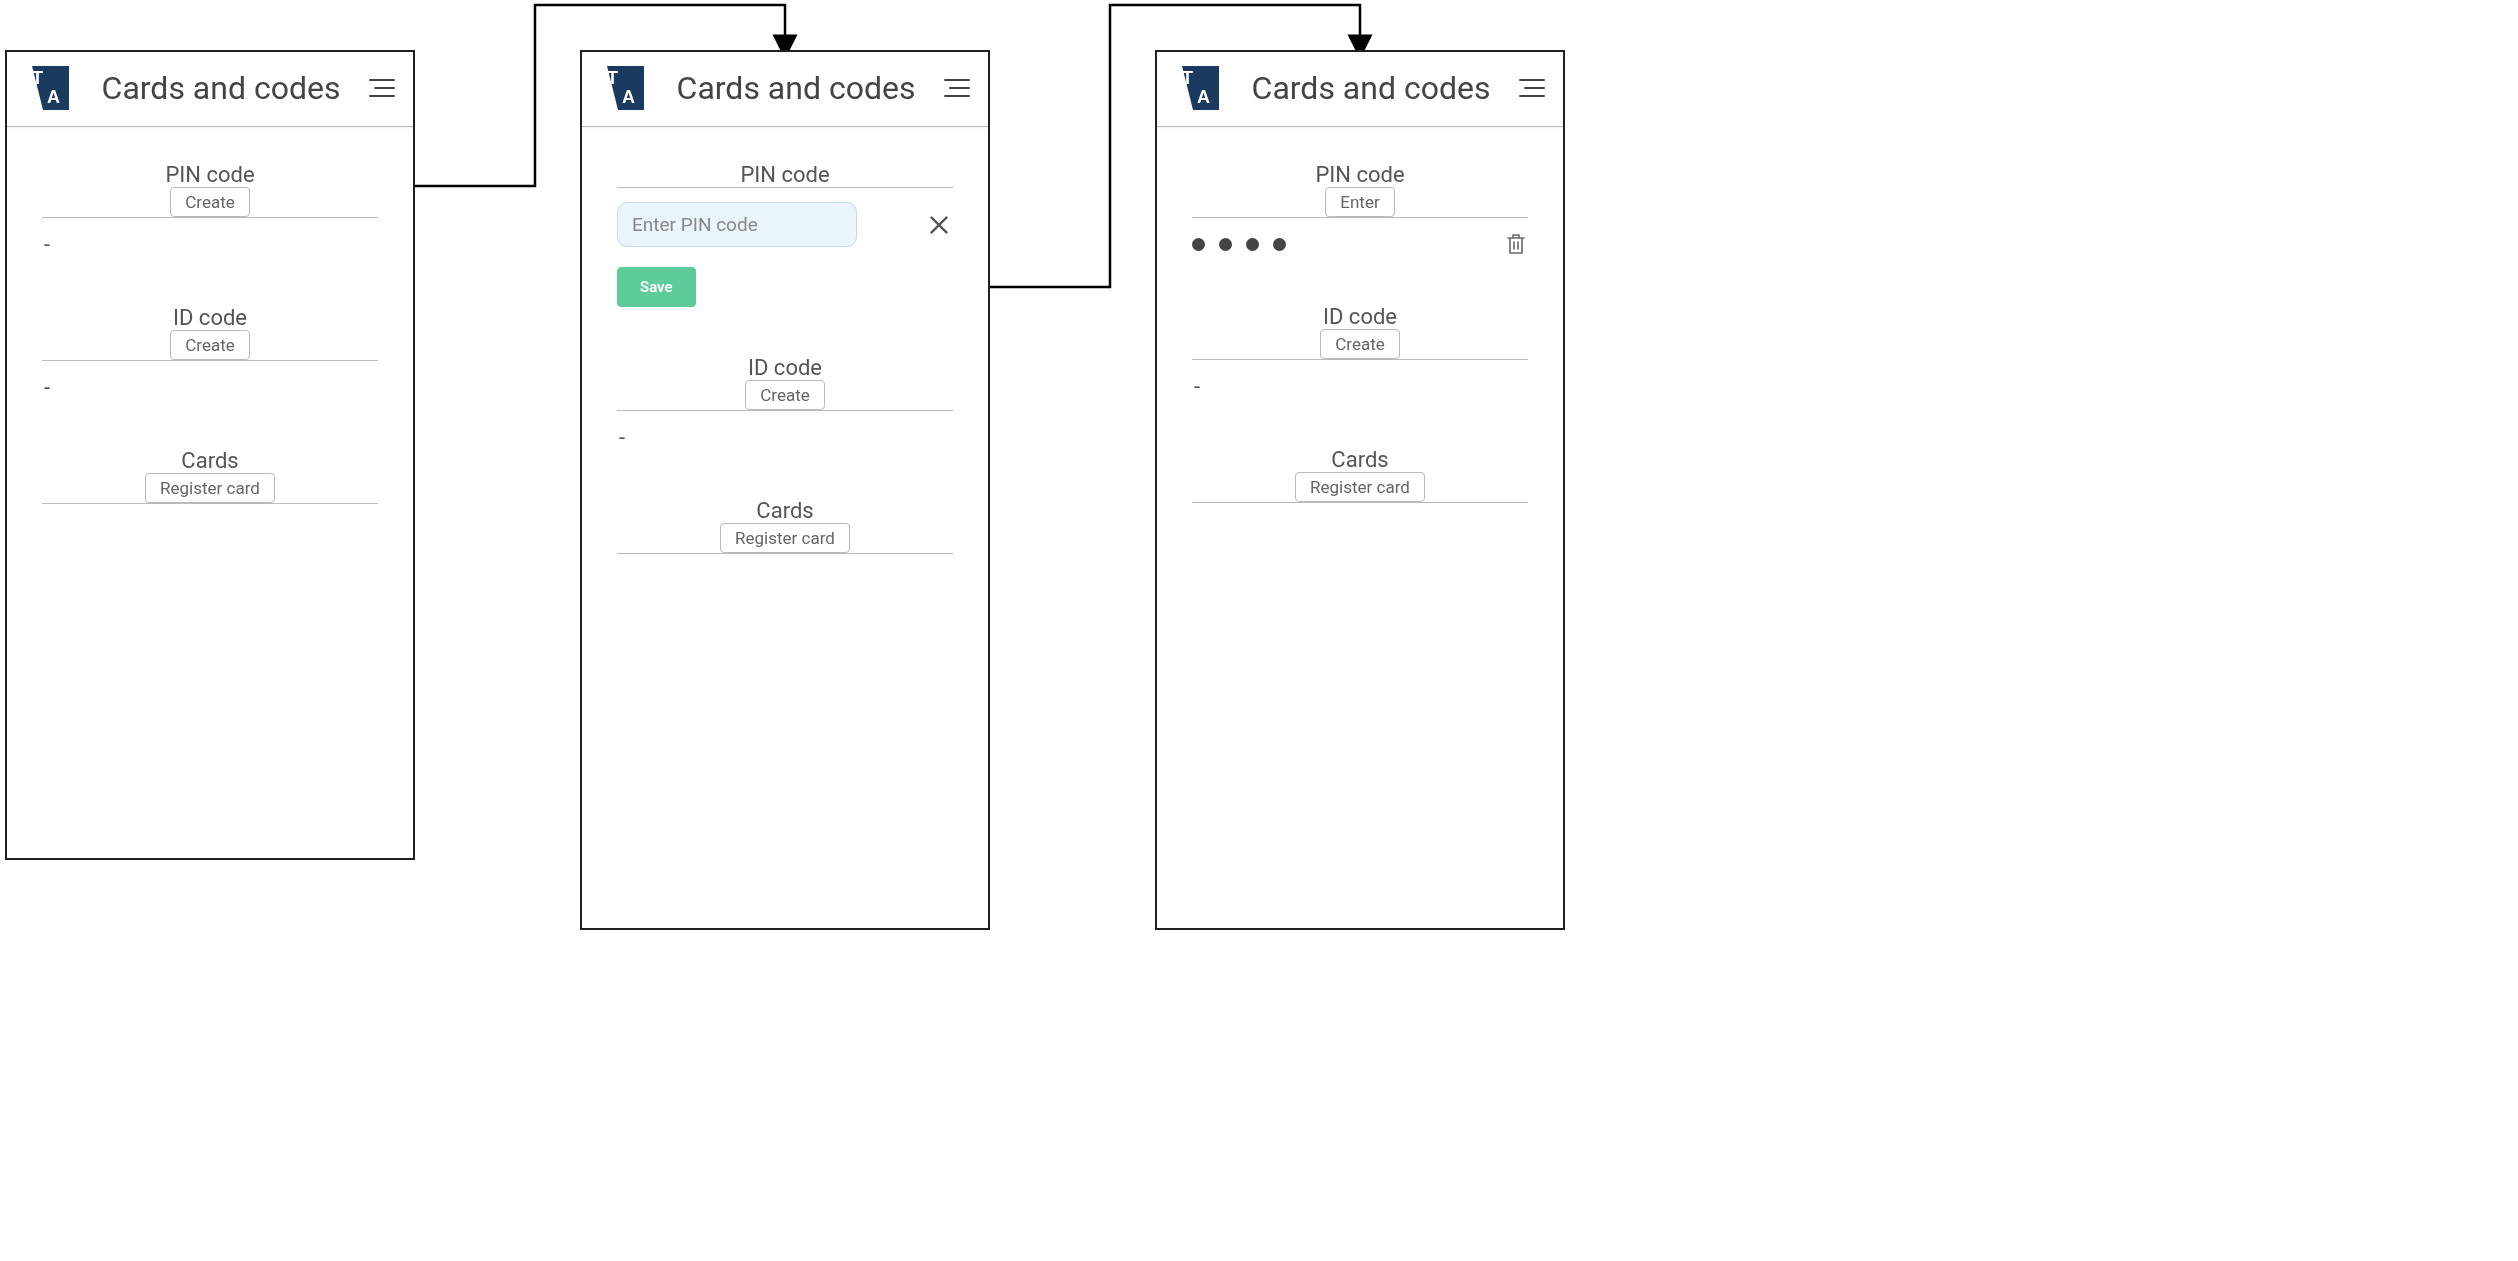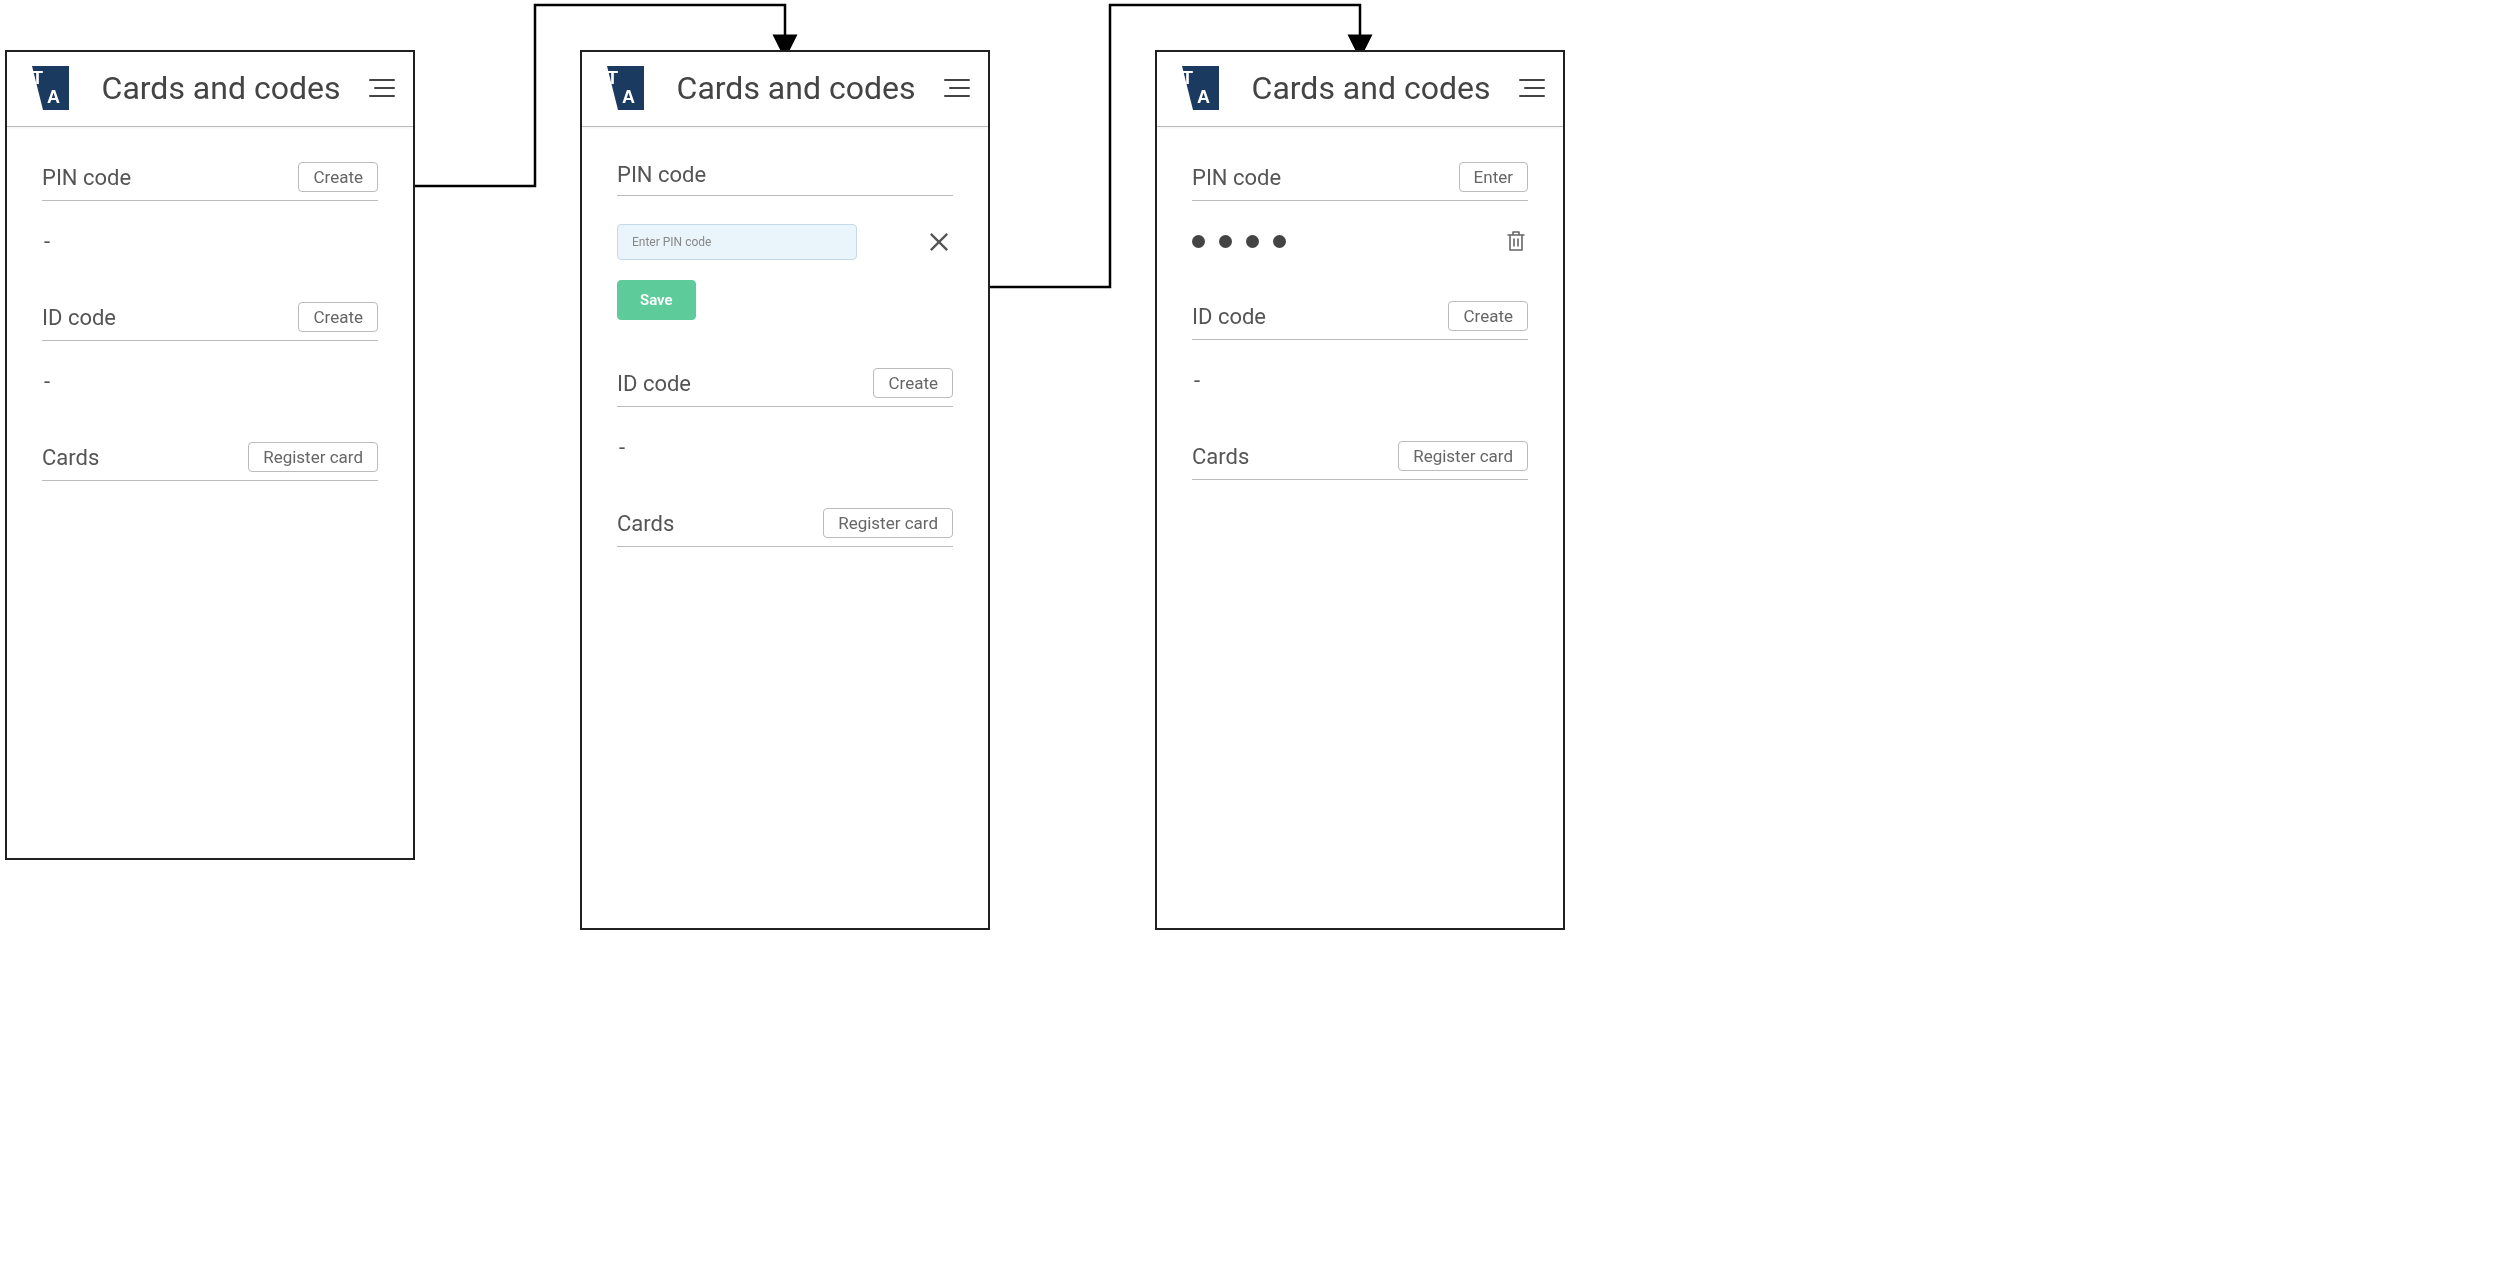--- a/index.html
+++ b/index.html
@@ -61,22 +61,22 @@
     flex: 1;
   }
   .section {
     margin-bottom: 48px;
   }
   .section-header {
     display: flex;
     align-items: center;
     justify-content: space-between;
     border-bottom: 1px solid #bbb;
-    padding-bottom: 8px;
-    margin-bottom: 28px;
+    margin-bottom: 14px;
+    flex-direction: column;
   }
   .section-label {
     font-size: 22px;
     color: #555;
     font-weight: 400;
   }
   .btn {
     border: 1px solid #bbb;
     background: #fff;
     color: #666;
@@ -105,25 +105,25 @@
   }
   .pin-input-row {
     display: flex;
     align-items: center;
     justify-content: space-between;
     margin-bottom: 20px;
   }
   .pin-input {
     width: 240px;
     padding: 10px 14px;
-    font-size: 12px;
+    font-size: 19px;
     border: 1px solid #c6d9e6;
     background: #eaf4fb;
     color: #888;
-    border-radius: 4px;
+    border-radius: 10px;
     font-family: inherit;
   }
   .pin-input::placeholder { color: #888; }
   .close-x {
     width: 28px;
     height: 28px;
     cursor: pointer;
     color: #555;
   }
   .dots-row {

